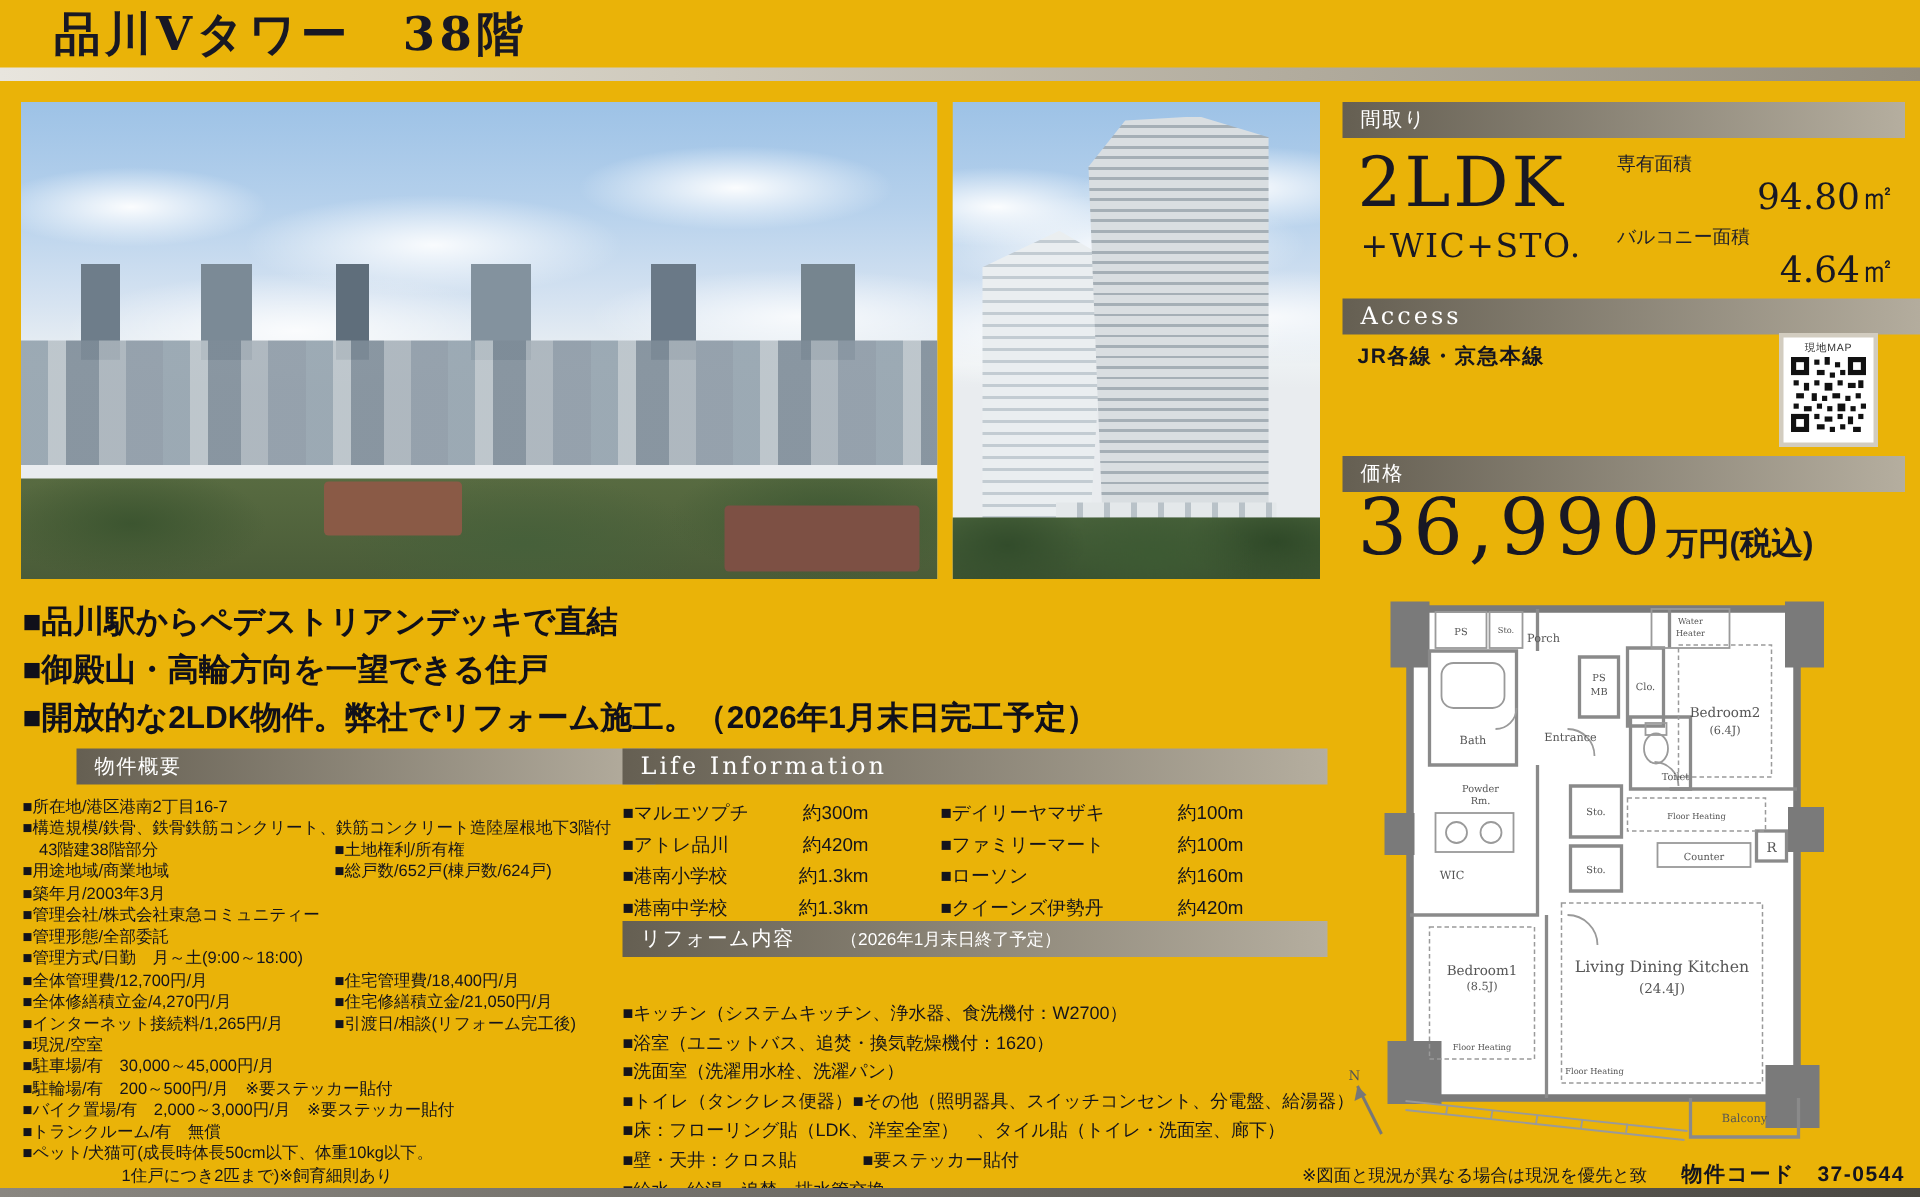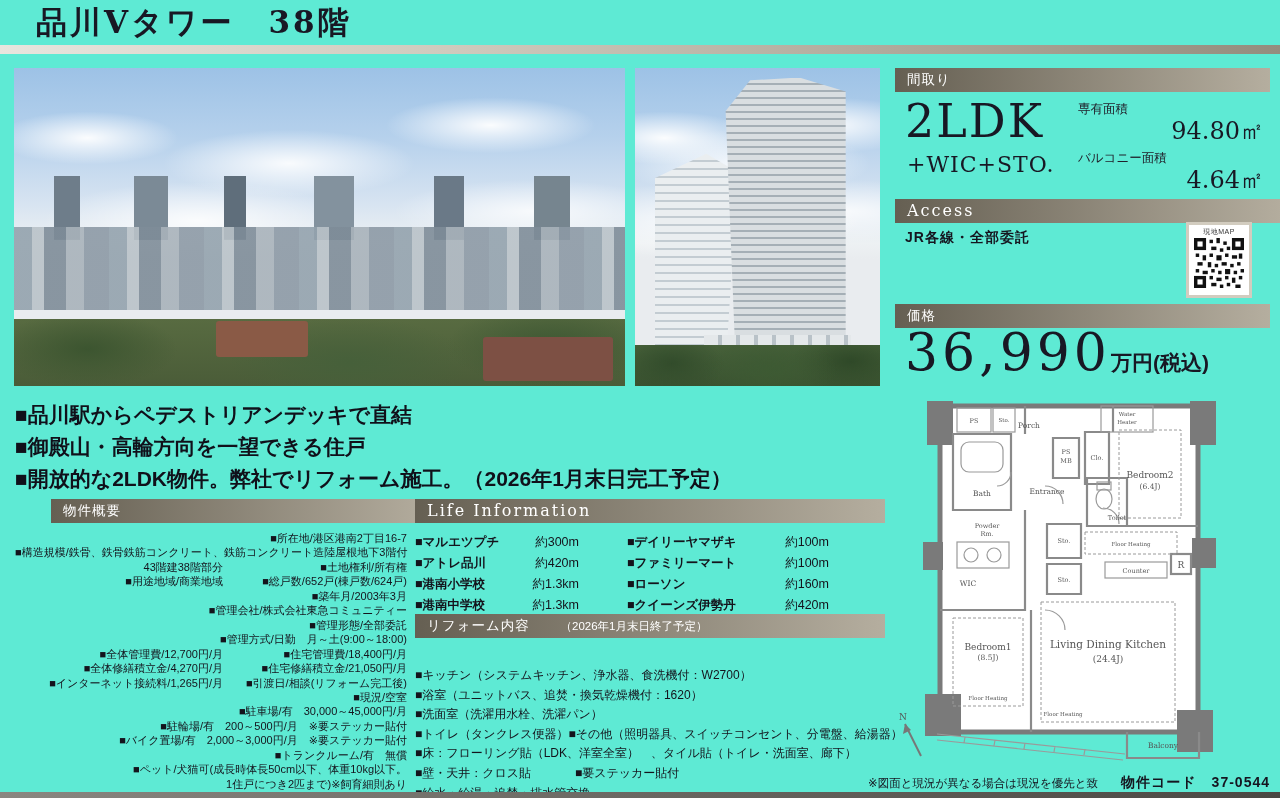--- a/index.html
+++ b/index.html
@@ -1,16 +1,16 @@
 <!DOCTYPE html>
 <html><head>
 <meta charset="utf-8">
 <style>
   html,body{margin:0;padding:0;background:#fff;}
-  .page{position:relative;width:1280px;height:798px;background:#5eead4;overflow:hidden;
+  .page{position:relative;width:1280px;height:798px;background:#eab308;overflow:hidden;
         font-family:"Liberation Sans","DejaVu Sans",sans-serif;color:#15151f;}
 
   
   .page-title{position:absolute;left:36px;top:2px;margin:0;font-family:"DejaVu Serif","Liberation Serif",serif;
               font-size:31px;font-weight:600;letter-spacing:3px;color:#181824;}
   .title-rule{position:absolute;left:0;top:45px;width:1280px;height:9px;
               background:linear-gradient(to right,#e8e5de 0%,#cfcabd 35%,#948d7e 100%);}
   .bottom-rule{position:absolute;left:0;top:792px;width:1280px;height:6px;
                background:linear-gradient(to right,#8a8781 0%,#4a4843 100%);}
 
@@ -84,31 +84,31 @@
   .price-row{position:absolute;left:905px;top:322px;display:flex;align-items:baseline;}
   .price-amount{font-family:"DejaVu Serif","Liberation Serif",serif;font-size:52px;letter-spacing:4px;color:#181824;}
   .price-unit{font-size:21px;font-weight:700;color:#181824;}
 
   
   .bullets{position:absolute;left:15px;top:399px;width:770px;}
   .bullet-line{font-size:21px;font-weight:700;line-height:32px;color:#10101a;white-space:nowrap;}
 
   
   .ov-list{position:absolute;left:15px;top:531px;width:392px;font-size:11px;line-height:14.45px;color:#14141c;}
-  .ov-row{display:flex;text-align:right;}
+  .ov-row{display:flex;}
   .ov-left{flex:1 1 auto;white-space:nowrap;}
   .ov-right{flex:0 0 184px;white-space:nowrap;}
   .ov-right:empty{display:none;}
 
   
   .life-grid{position:absolute;left:415px;top:534px;width:470px;display:grid;
              grid-template-columns:108px 56px 48px 152px 50px;row-gap:4px;font-size:12.5px;color:#14141c;}
   .life-dist{text-align:right;white-space:nowrap;}
   .life-gap{}
-  .life-name{white-space:nowrap;font-weight:bold;}
+  .life-name{white-space:nowrap;}
 
   
   .rf-list{position:absolute;left:415px;top:646px;width:485px;font-size:12px;line-height:19.6px;color:#14141c;margin-top:20px;}
   .rf-row{display:flex;}
   .rf-left{flex:1 1 auto;white-space:nowrap;}
   .rf-right{flex:0 0 325px;white-space:nowrap;}
   .rf-right:empty{display:none;}
 
   
   .footer{position:absolute;left:868px;top:774px;width:402px;display:flex;align-items:baseline;}
@@ -159,21 +159,21 @@
   <div class="area-block">
     <div class="area-label">専有面積</div>
     <div class="area-value">94.80㎡</div>
     <div class="area-label">バルコニー面積</div>
     <div class="area-value">4.64㎡</div>
   </div>
 
   <div class="secbar serif" style="left:895px;top:199px;width:393px;">
     <span>Access</span>
   </div>
-  <div class="rail-line">JR各線・全部委託</div>
+  <div class="rail-line">JR各線・京急本線</div>
   <div class="map-box">
     <div class="map-label">現地MAP</div>
     <svg class="qr" viewBox="0 0 29 29">
       <rect x="0" y="0" width="29" height="29" fill="#fff"></rect>
       <g fill="#111">
         <rect x="0" y="0" width="7" height="7"></rect>
           <rect x="22" y="0" width="7" height="7"></rect>
           <rect x="0" y="22" width="7" height="7"></rect>
         <rect x="2" y="2" width="3" height="3" fill="#fff"></rect>
           <rect x="24" y="2" width="3" height="3" fill="#fff"></rect>

